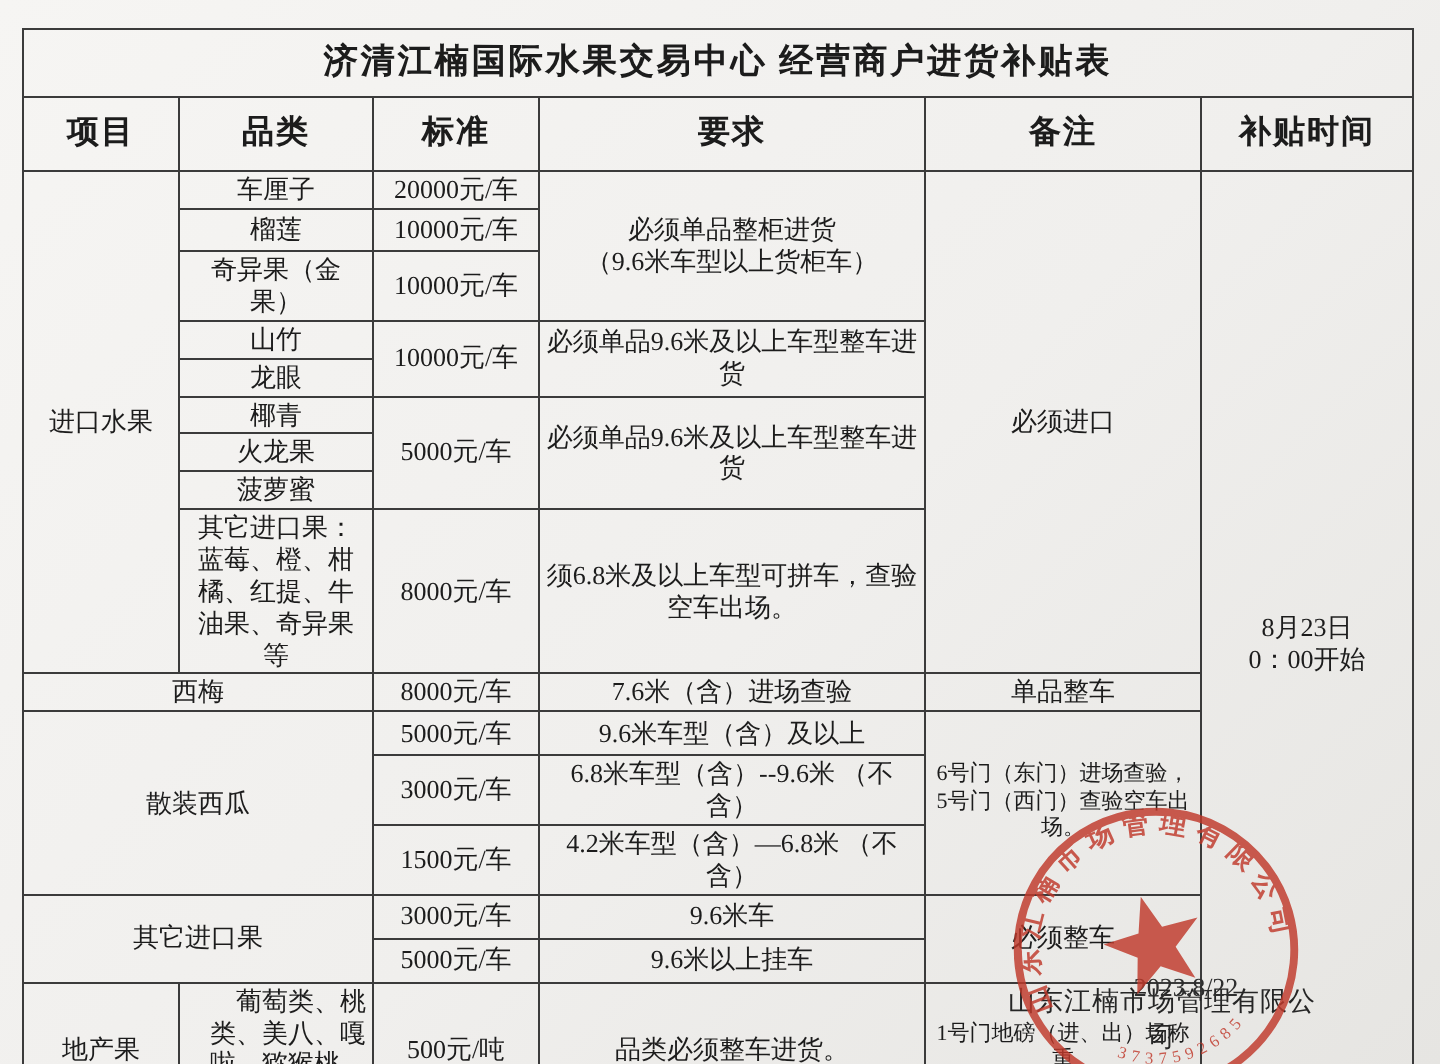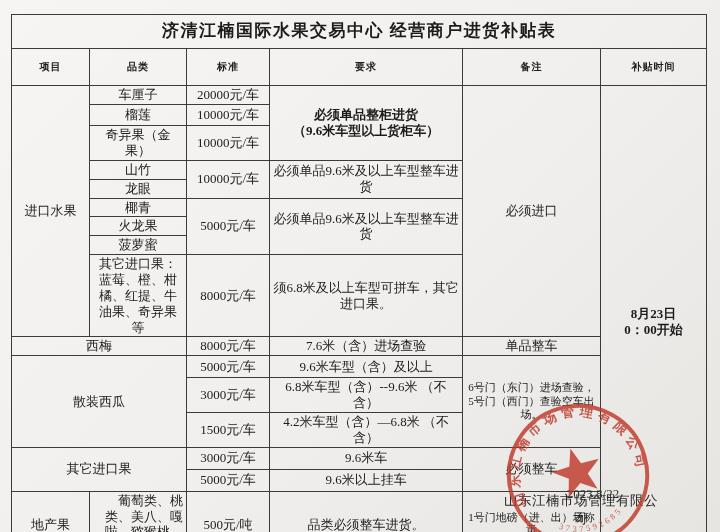--- a/index.html
+++ b/index.html
@@ -17,22 +17,22 @@
     border-collapse:collapse;table-layout:fixed;
     background:transparent;
   }
   td,th{
     border:1.6px solid #3b3b3b;
     text-align:center;vertical-align:middle;
     padding:1px 3px;font-size:13px;line-height:1.22;
     overflow:hidden;word-break:break-all;
   }
   td.title-cell{font-size:17px;font-weight:bold;letter-spacing:1.5px;height:31px;}
-  th{font-size:10px;font-weight:bold;height:34px;letter-spacing:1px;}
-  .pre{white-space:pre-line;font-weight:bold;}
+  th{font-size:16px;font-weight:bold;height:34px;letter-spacing:1px;}
+  .pre{white-space:pre-line;}
   .left{text-align:right;}
   .sm{font-size:11px;}
   .footer-company{
     position:absolute;left:498px;top:492px;width:166px;
     text-align:center;font-size:13.5px;letter-spacing:.5px;color:#262626;
   }
   .footer-date{
     position:absolute;left:538px;top:486px;width:110px;
     text-align:center;font-size:13px;color:#2e2e2e;
   }
@@ -101,21 +101,21 @@
     </tr>
     <tr style="height:17px">
       <td>火龙果</td>
     </tr>
     <tr style="height:17px">
       <td>菠萝蜜</td>
     </tr>
     <tr style="height:38px">
       <td>其它进口果：蓝莓、橙、柑橘、红提、牛油果、奇异果等</td>
       <td>8000元/车</td>
-      <td>须6.8米及以上车型可拼车，其它进口果。</td>
+      <td>须6.8米及以上车型可拼车，查验空车出场。</td>
     </tr>
 
     <tr style="height:18px">
       <td colspan="2">西梅</td>
       <td>8000元/车</td>
       <td>7.6米（含）进场查验</td>
       <td>单品整车</td>
     </tr>
 
     <tr style="height:22px">

